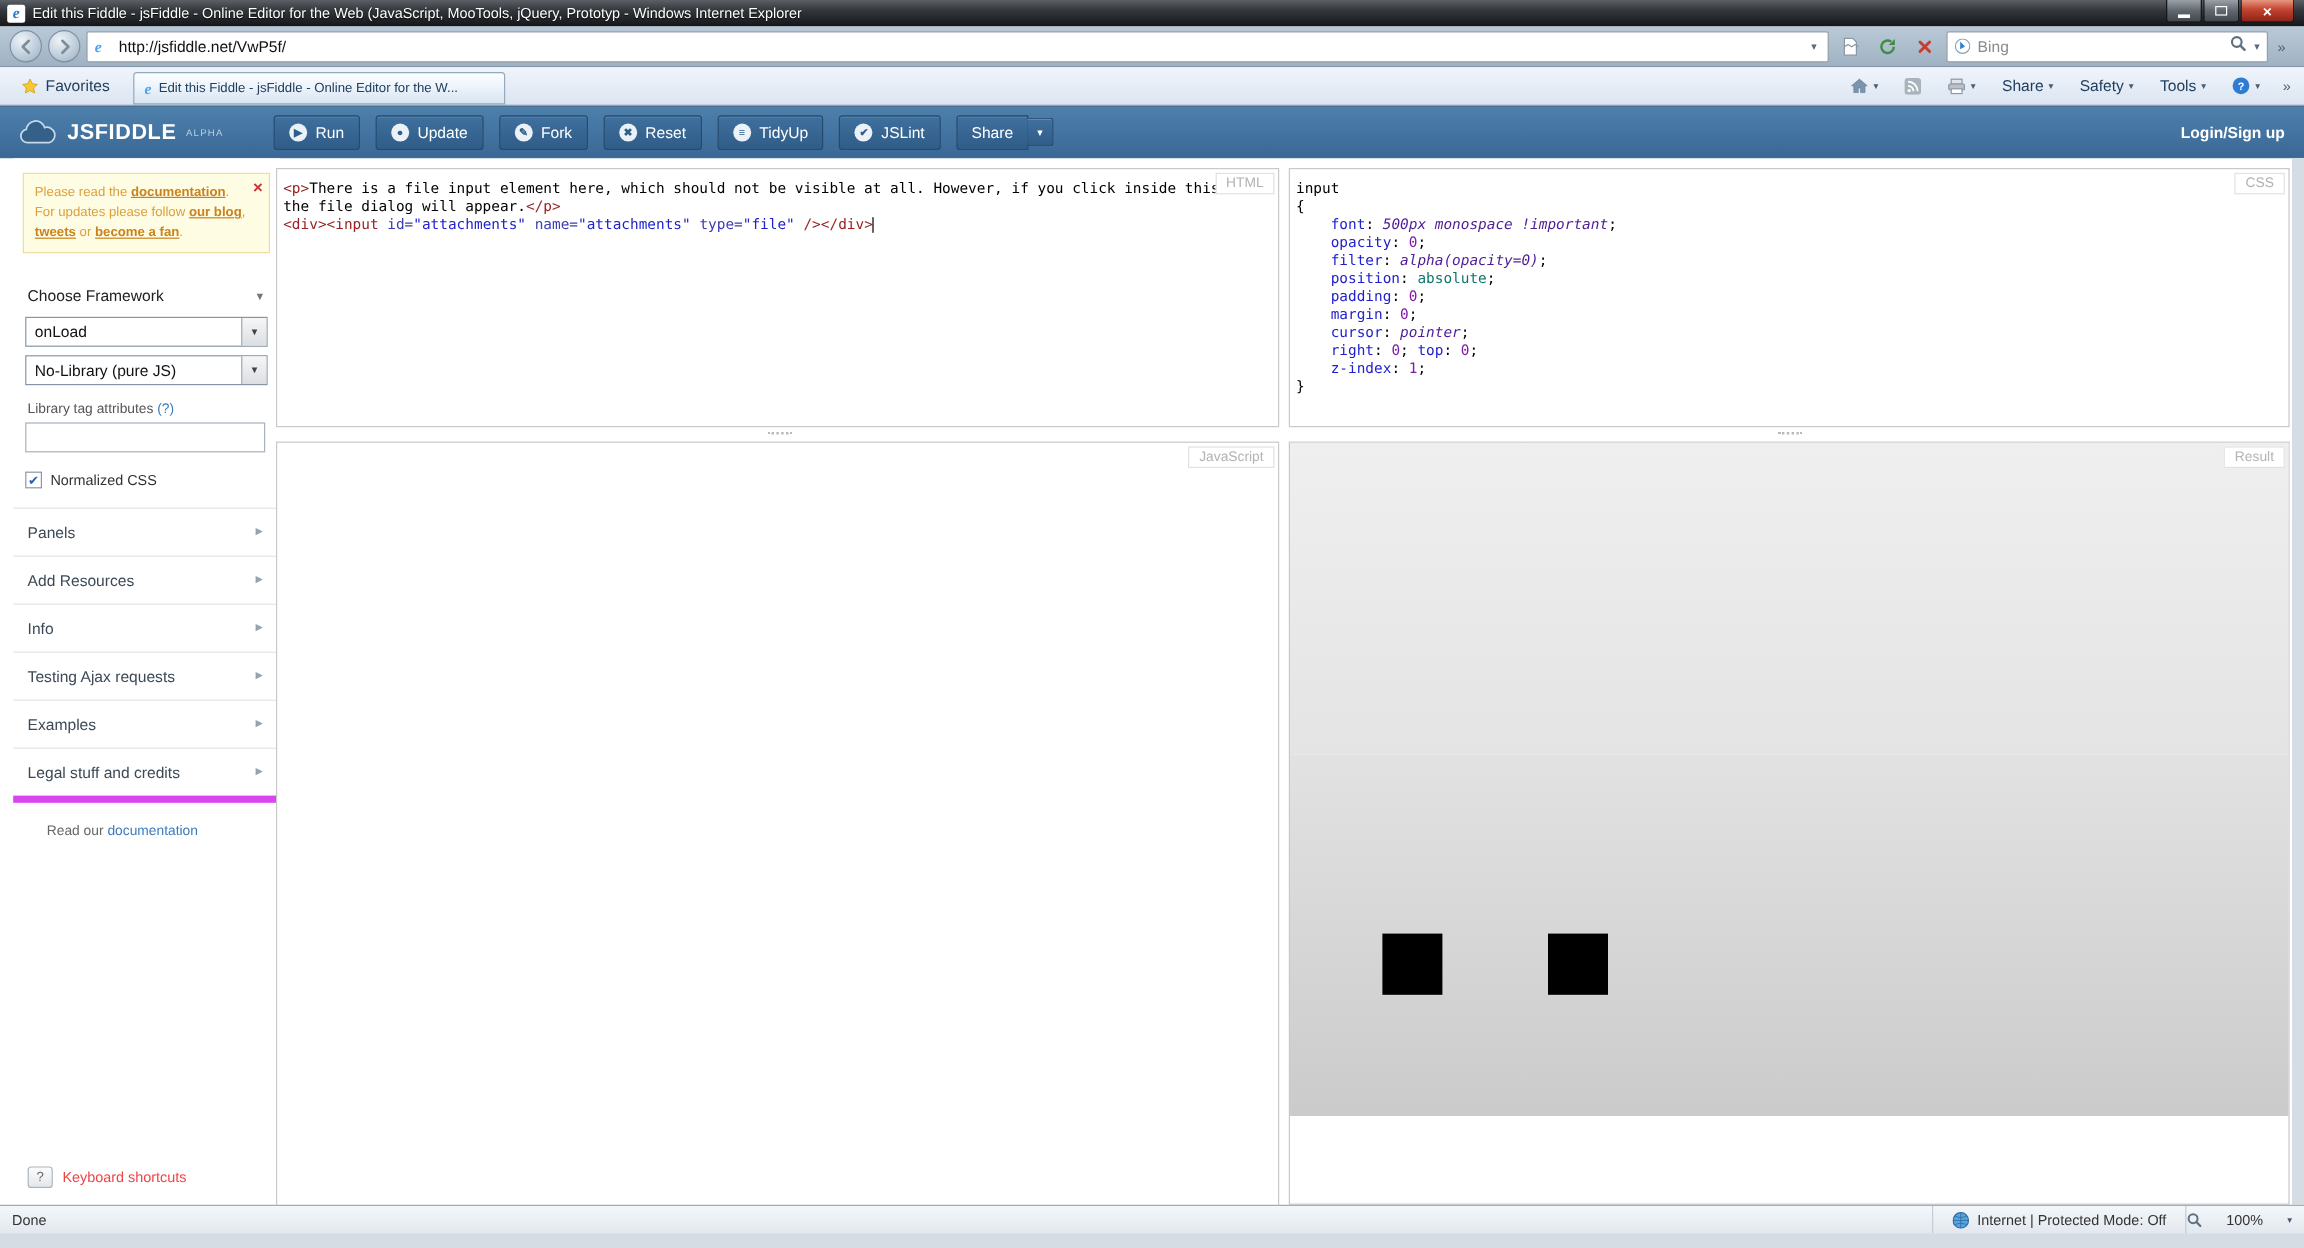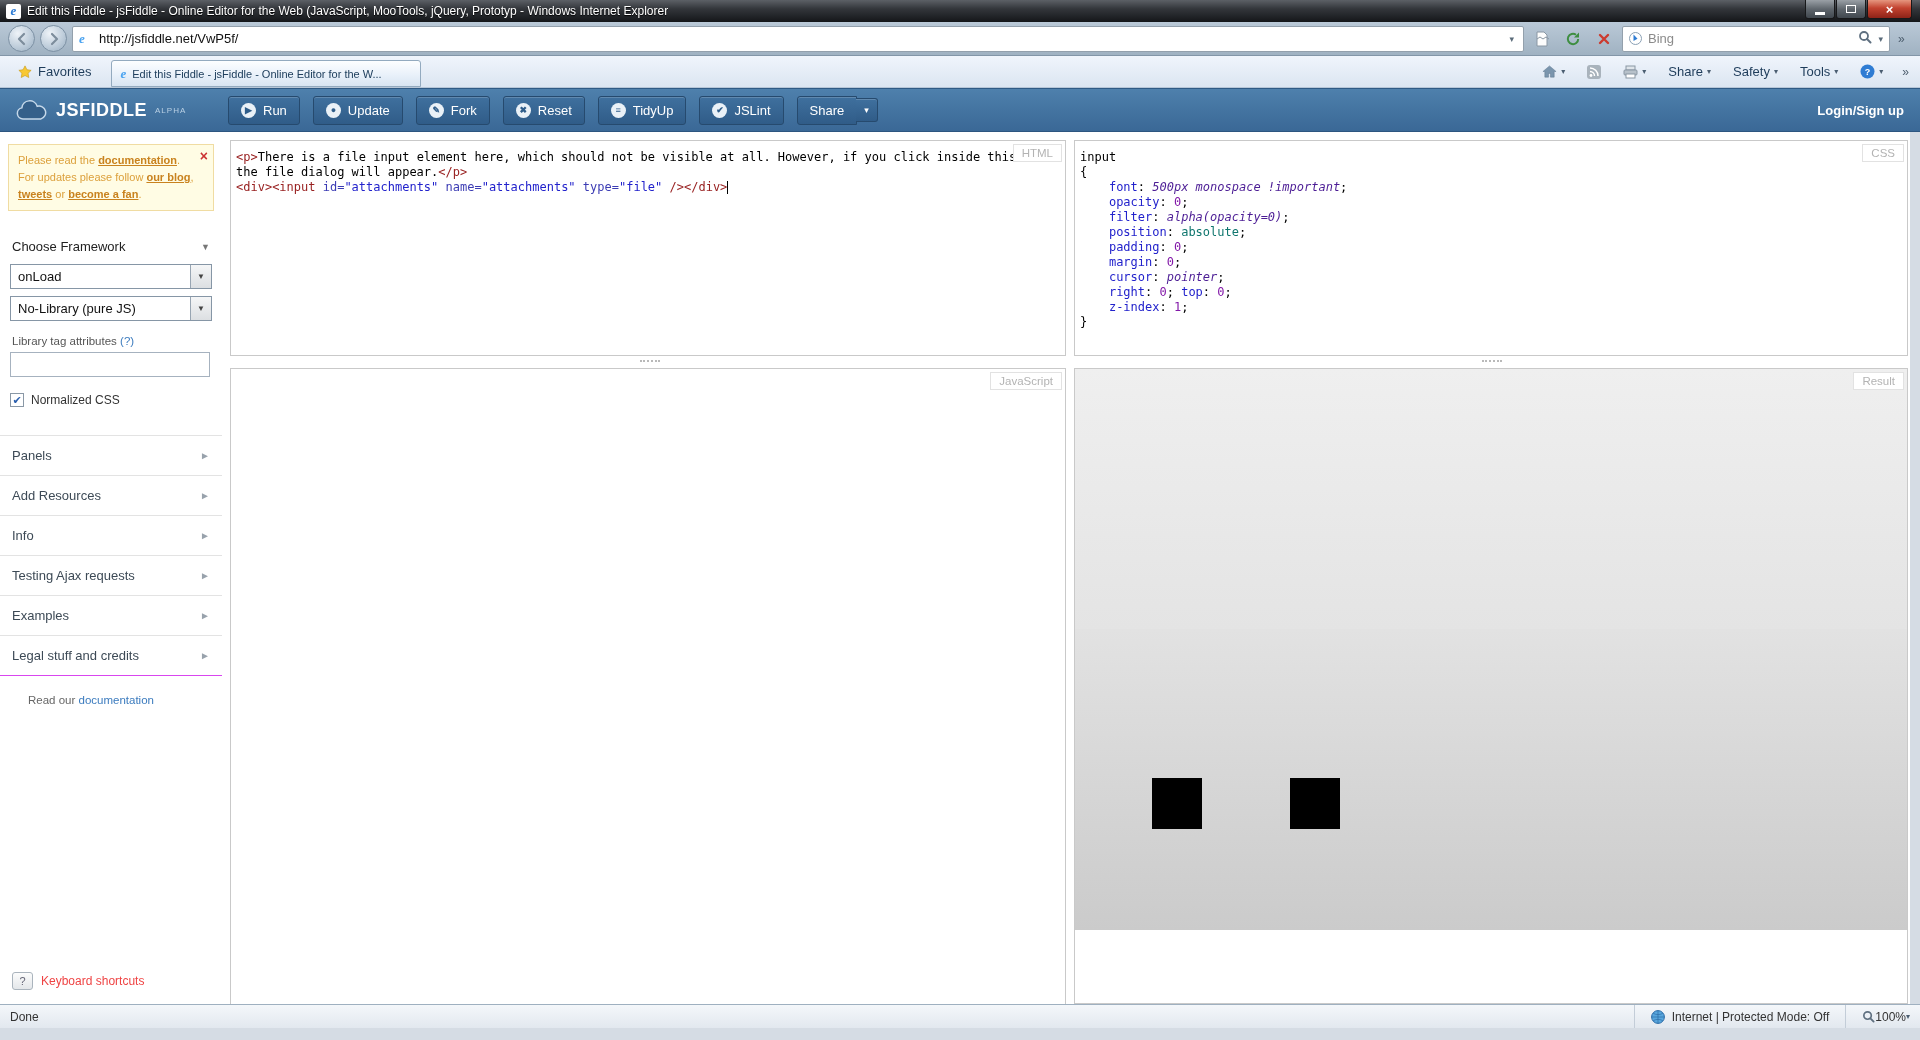--- a/index.html
+++ b/index.html
@@ -85,39 +85,39 @@
   .tb-ico { width:15px; height:15px; border-radius:50%; background:#eaf1f7; color:#2f5d8a;
             display:flex; align-items:center; justify-content:center; font-size:9px; font-weight:bold; flex:none; }
   #login { margin-left:auto; margin-right:16px; color:#fff; font-weight:bold; font-size:13px; cursor:pointer; }
 
   
   #content { position:absolute; top:132px; left:0; right:0; bottom:24px; background:#fff; }
   #frame-bottom { position:absolute; left:0; right:0; bottom:0; height:12px; background:#d5dce4; }
   #frame-right { position:absolute; right:0; top:0; bottom:12px; width:10px; background:#d5dce4; }
 
   
-  #sidebar { position:absolute; left:0; top:0; bottom:12px; width:222px; background:#fff; }
+  #sidebar { position:absolute; left:11px; top:0; bottom:12px; width:222px; background:#fff; }
   .notice { position:relative; margin:12px 8px 0 8px; background:#fffce4; border:1px solid #f0dca2;
             padding:7px 9px; font-size:11px; color:#dca03c; line-height:1.55; }
   .notice .t-nl { color:#c9821e; text-decoration:underline; font-weight:bold; cursor:pointer; }
   .notice-close { position:absolute; top:1px; right:5px; color:#cc3333; font-weight:bold; font-size:14px; cursor:pointer; }
   .choose-fw { margin:28px 12px 10px; font-size:13px; color:#222; display:flex; justify-content:space-between; align-items:center; cursor:pointer; }
   .fw-arrow { color:#777; font-size:9px; }
   .sel { margin:7px 10px; height:25px; border:1px solid #8696a6; background:#fff; display:flex; align-items:center;
          position:relative; font-size:13px; padding-left:7px; color:#111; cursor:pointer; }
   .sel-btn { position:absolute; right:0; top:0; bottom:0; width:21px;
              background:linear-gradient(180deg,#f5f6f7,#dcdfe2); border-left:1px solid #98a5b2;
              display:flex; align-items:center; justify-content:center; font-size:8px; color:#444; }
   .lib-label { margin:14px 12px 5px; font-size:11.5px; color:#555; }
   .lib-help { color:#3b7bbe; cursor:pointer; }
   .lib-input { margin:0 10px; height:25px; width:200px; border:1px solid #a6b2bf; background:#fff; cursor:text; }
   .chk-row { margin:16px 10px; display:flex; align-items:center; gap:7px; font-size:12px; color:#333; }
   .chk { width:14px; height:14px; border:1px solid #8a98a6; background:#fff; display:flex; align-items:center;
          justify-content:center; font-size:11px; color:#2b5fae; cursor:pointer; flex:none; }
-  #accordion { margin-top:28px; border-bottom:1px solid #d946ef; }
+  #accordion { margin-top:16px; border-bottom:6px solid #d946ef; }
   .acc-item { border-top:1px solid #e3e3e3; padding:12px 12px; font-size:13px; color:#3d4a56;
               display:flex; justify-content:space-between; align-items:center; cursor:pointer; }
   .acc-arrow { color:#98a2ac; font-size:10px; }
   .read-our { margin:18px 28px; font-size:11.5px; color:#666; }
   .doc-link { color:#3b7bbe; cursor:pointer; }
   .shortcuts { position:absolute; bottom:14px; left:12px; display:flex; gap:8px; align-items:center; font-size:12px; }
   .sc-btn { width:21px; height:18px; border:1px solid #aab4bd; border-radius:3px;
             background:linear-gradient(180deg,#fcfcfc,#e4e7ea); color:#667; display:flex; align-items:center;
             justify-content:center; font-size:11px; cursor:pointer; }
   .sc-link { color:#ef4444; cursor:pointer; }
@@ -157,21 +157,21 @@
   #sq1 { left:77px; } #sq2 { left:215px; }
 
   
   #statusbar {
     position:absolute; bottom:12px; left:0; width:1920px; height:24px;
     background:linear-gradient(180deg,#f4f7fa,#e2e8ef); border-top:1px solid #9fb0c0;
     display:flex; align-items:center; font-size:12px; color:#333; padding:0 10px;
   }
   .sb-left { flex:1; }
   .sb-zone { display:flex; align-items:center; gap:7px; padding:0 16px; border-left:1px solid #c3cdd8; height:100%; }
-  .sb-zoom { display:flex; align-items:center; gap:0; padding-left:16px; border-left:1px solid #c3cdd8; height:100%; cursor:pointer; }
+  .sb-zoom { display:flex; align-items:center; gap:20px; border-left:1px solid #c3cdd8; height:100%; cursor:pointer; }
 </style>
 </head>
 <body>
 
 <div id="titlebar">
   <span class="ie-e">e</span>
   <span class="title-text">Edit this Fiddle - jsFiddle - Online Editor for the Web (JavaScript, MooTools, jQuery, Prototyp - Windows Internet Explorer</span>
   <div class="win-controls">
     <div class="wc">
         <span class="glyph-min"></span>

